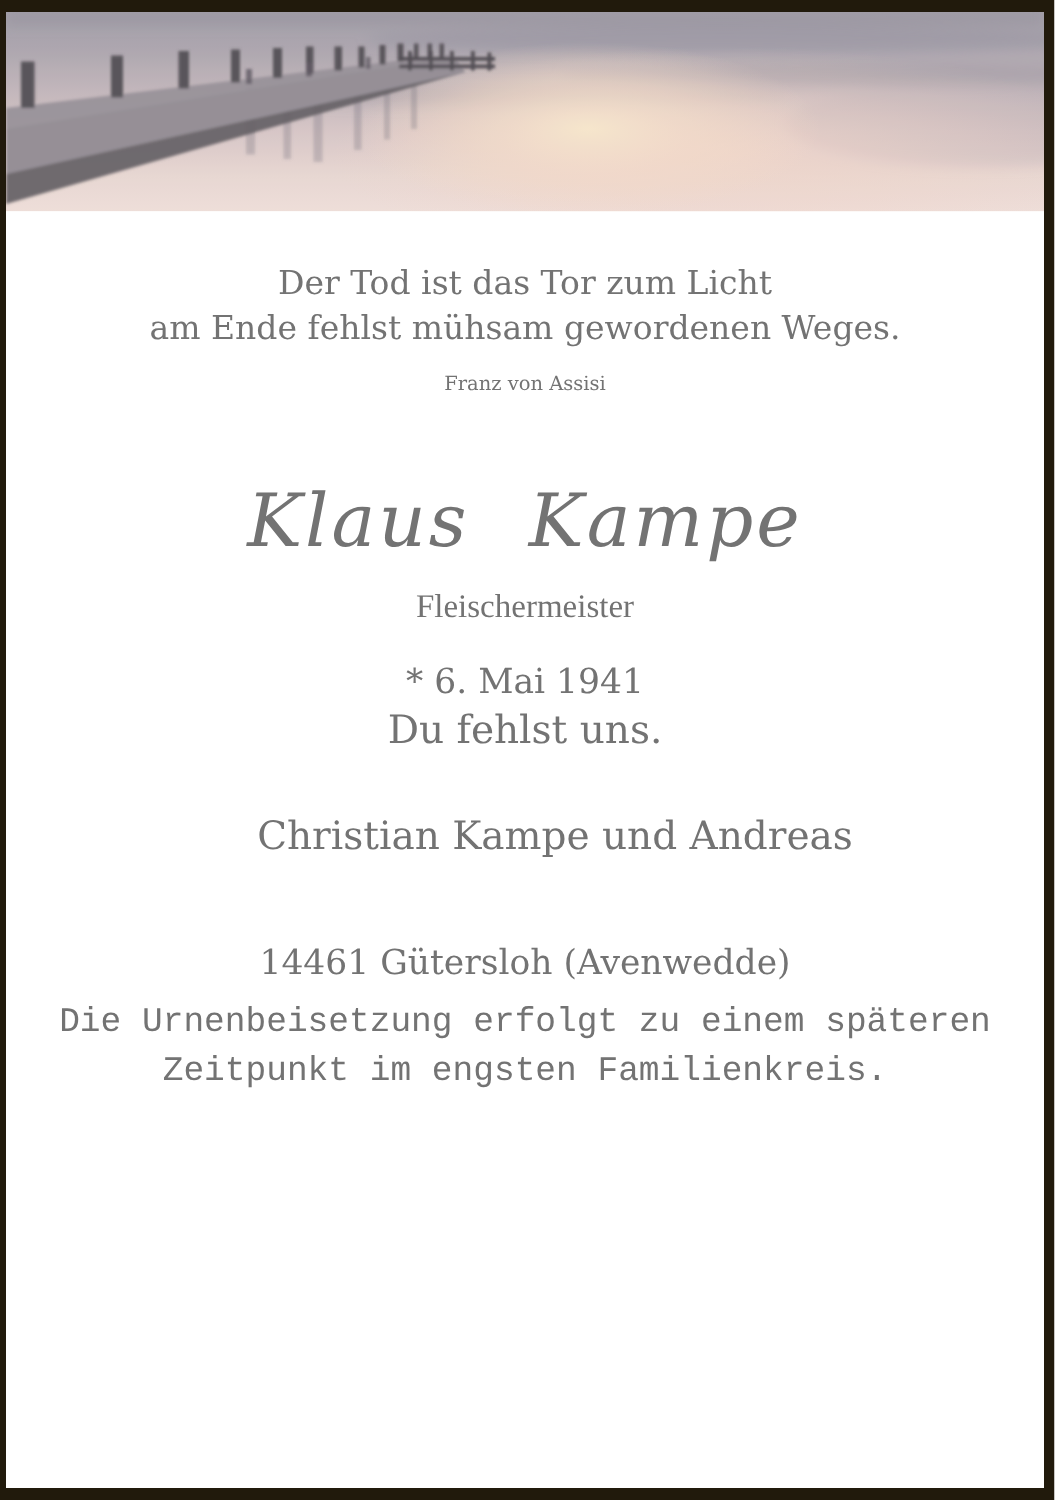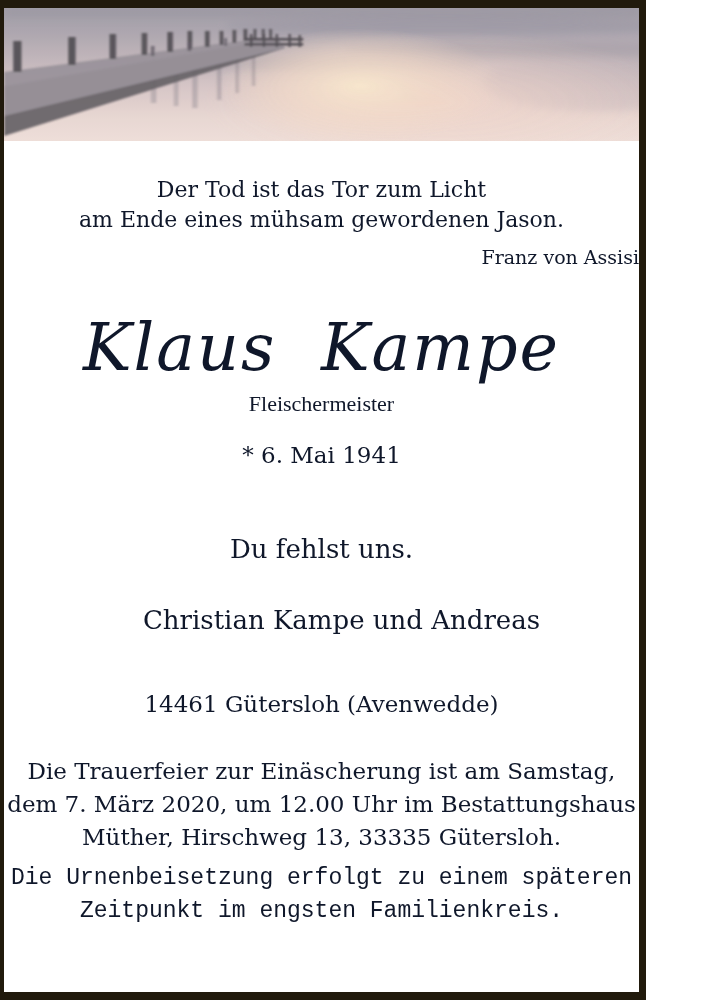--- a/index.html
+++ b/index.html
@@ -2,56 +2,55 @@
 <html><head>
 <meta charset="utf-8">
 <style>
   html, body {
     margin: 0;
     padding: 0;
     background: #ffffff;
   }
   .page {
     position: relative;
-    width: 646px;
+    width: 703px;
     height: 1000px;
     box-sizing: border-box;
     border-style: solid;
     border-color: #211a0c;
     border-width: 8px 7px 8px 4px;
     background: #ffffff;
     font-family: "DejaVu Serif", "Liberation Serif", serif;
-    color: #0f172a;
+    color: #737373;
     overflow: hidden;
   }
   .photo {
     width: 100%;
     height: 133px;
     display: block;
     overflow: hidden;
   }
   .photo svg { display: block; width: 100%; height: 100%; }
 
   .content {
     text-align: center;
   }
   .quote {
     margin-top: 34px;
     font-size: 22px;
     line-height: 30px;
   }
   .attribution {
     margin-top: 10px;
-    font-size: 19px;
+    font-size: 13px;
     line-height: 24px;
-    text-align: right;
   }
   .name {
     margin-top: 40px;
-    font-size: 65px;
+    font-size: 49px;
     line-height: 78px;
     font-style: italic;
     letter-spacing: 2px;
     word-spacing: 22px;
     white-space: nowrap;
   }
   .profession {
     margin-top: 2px;
     font-size: 22px;
     line-height: 30px;
@@ -59,21 +58,20 @@
   }
   .dates {
     margin-top: 20px;
     font-size: 23px;
     line-height: 32px;
     display: flex;
     justify-content: center;
     gap: 76px;
   }
   .farewell {
-    margin-top: 62px;
     font-size: 26px;
     line-height: 32px;
     text-align: center;
   }
   .mourners {
     margin-top: 38px;
     font-size: 26px;
     line-height: 34px;
     margin-left: 40px;
   }
@@ -190,46 +188,41 @@
       </g>
 
       <rect x="0" y="0" width="692" height="133" fill="#ffffff" opacity="0.07"></rect>
     </svg>
   </div>
 
   <div class="content">
 
     <div class="quote">
       <div>Der Tod ist das Tor zum Licht</div>
-      <div>am Ende eines mühsam gewordenen Jason.</div>
+      <div>am Ende fehlst mühsam gewordenen Weges.</div>
     </div>
 
     <div class="attribution">Franz von Assisi</div>
 
     <div class="name">Klaus Kampe</div>
 
     <div class="profession">Fleischermeister</div>
 
     <div class="dates">
       <span>* 6. Mai 1941</span>
     </div>
 
     <div class="farewell">Du fehlst uns.</div>
 
     <div class="mourners">
       <div>Christian Kampe und Andreas</div>
     </div>
 
     <div class="location">14461 Gütersloh (Avenwedde)</div>
 
-    <div class="funeral">
-      <div>Die Trauerfeier zur Einäscherung ist am Samstag,</div>
-      <div>dem 7. März 2020, um 12.00 Uhr im Bestattungshaus</div>
-      <div>Müther, Hirschweg 13, 33335 Gütersloh.</div>
-    </div>
 
     <div class="burial">
       <div>Die Urnenbeisetzung erfolgt zu einem späteren</div>
       <div>Zeitpunkt im engsten Familienkreis.</div>
     </div>
 
   </div>
 </div>
 
 </body></html>

